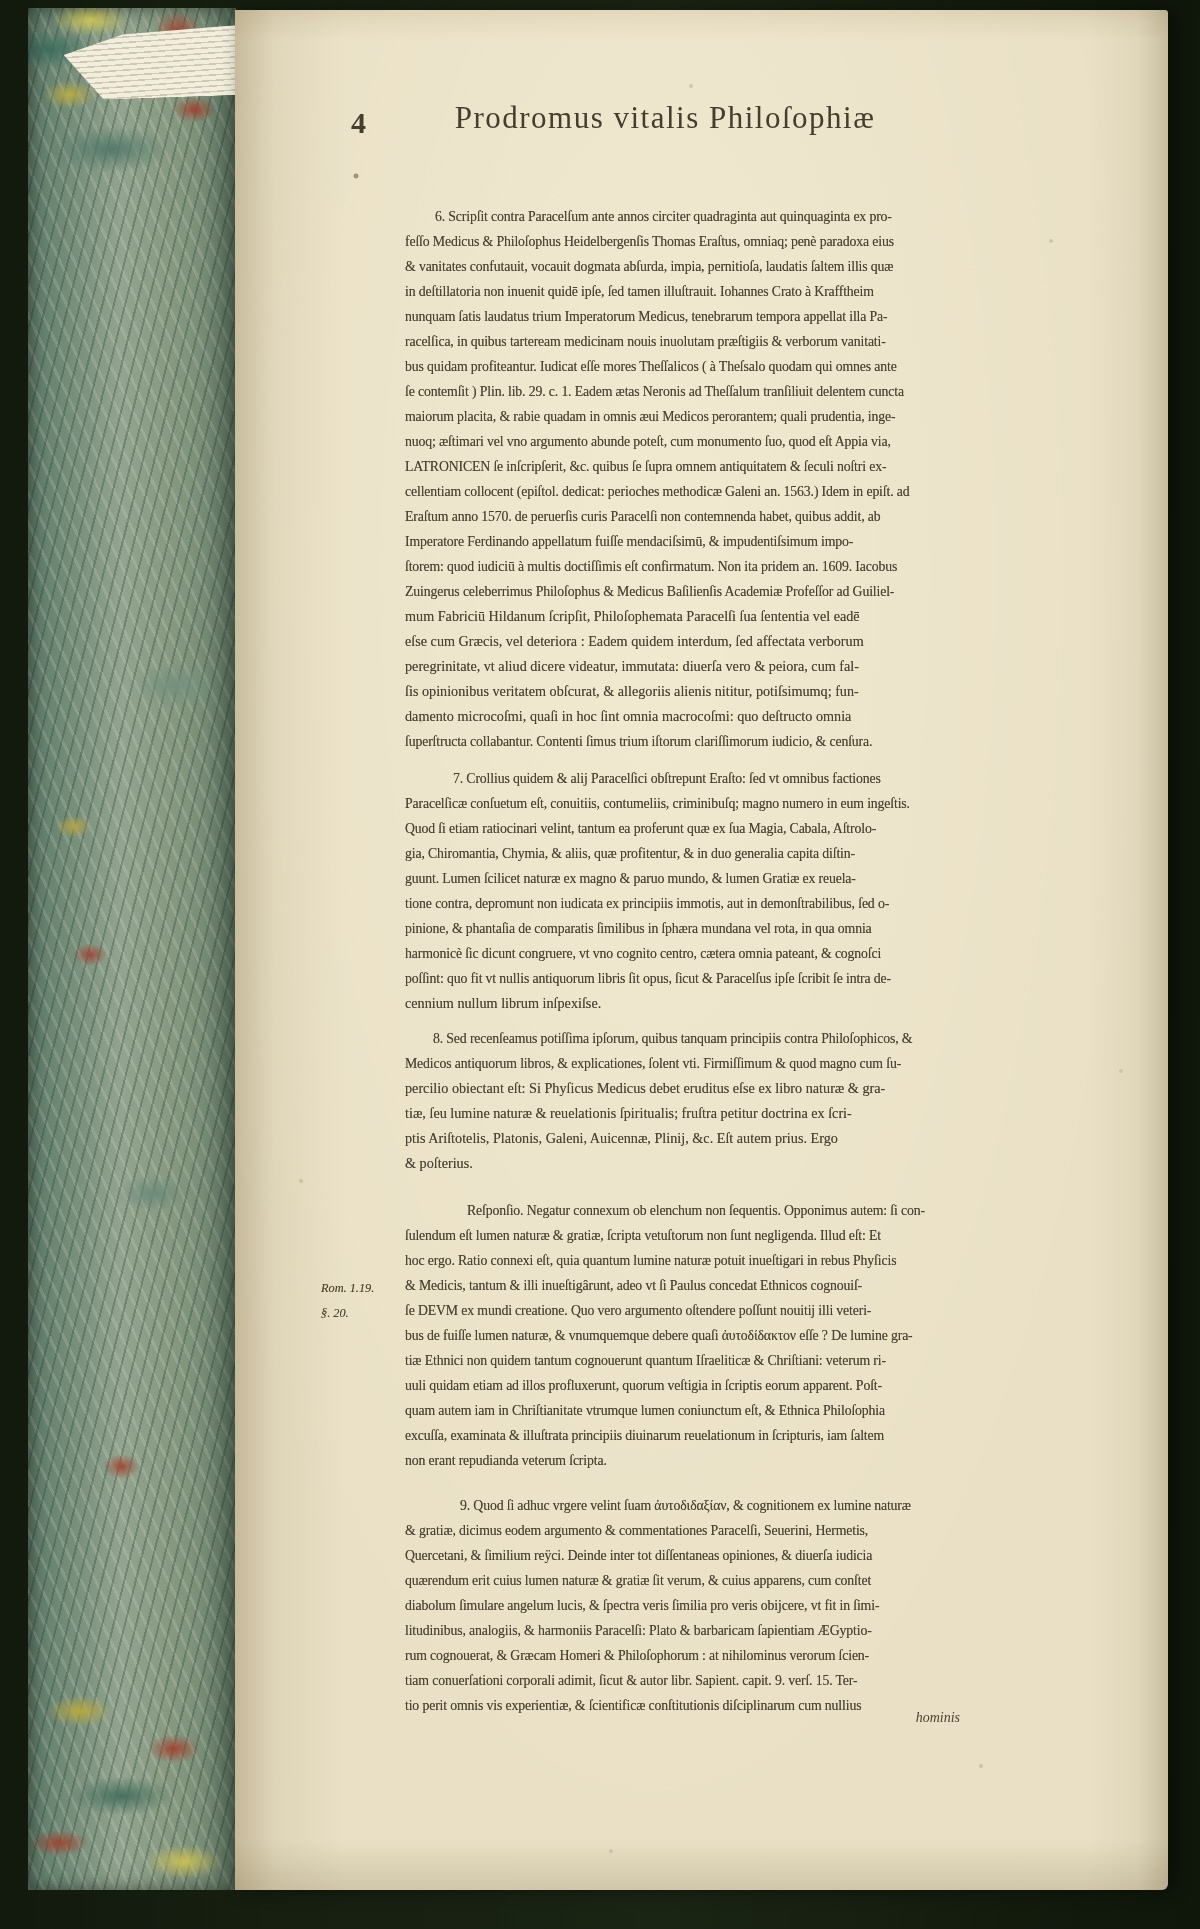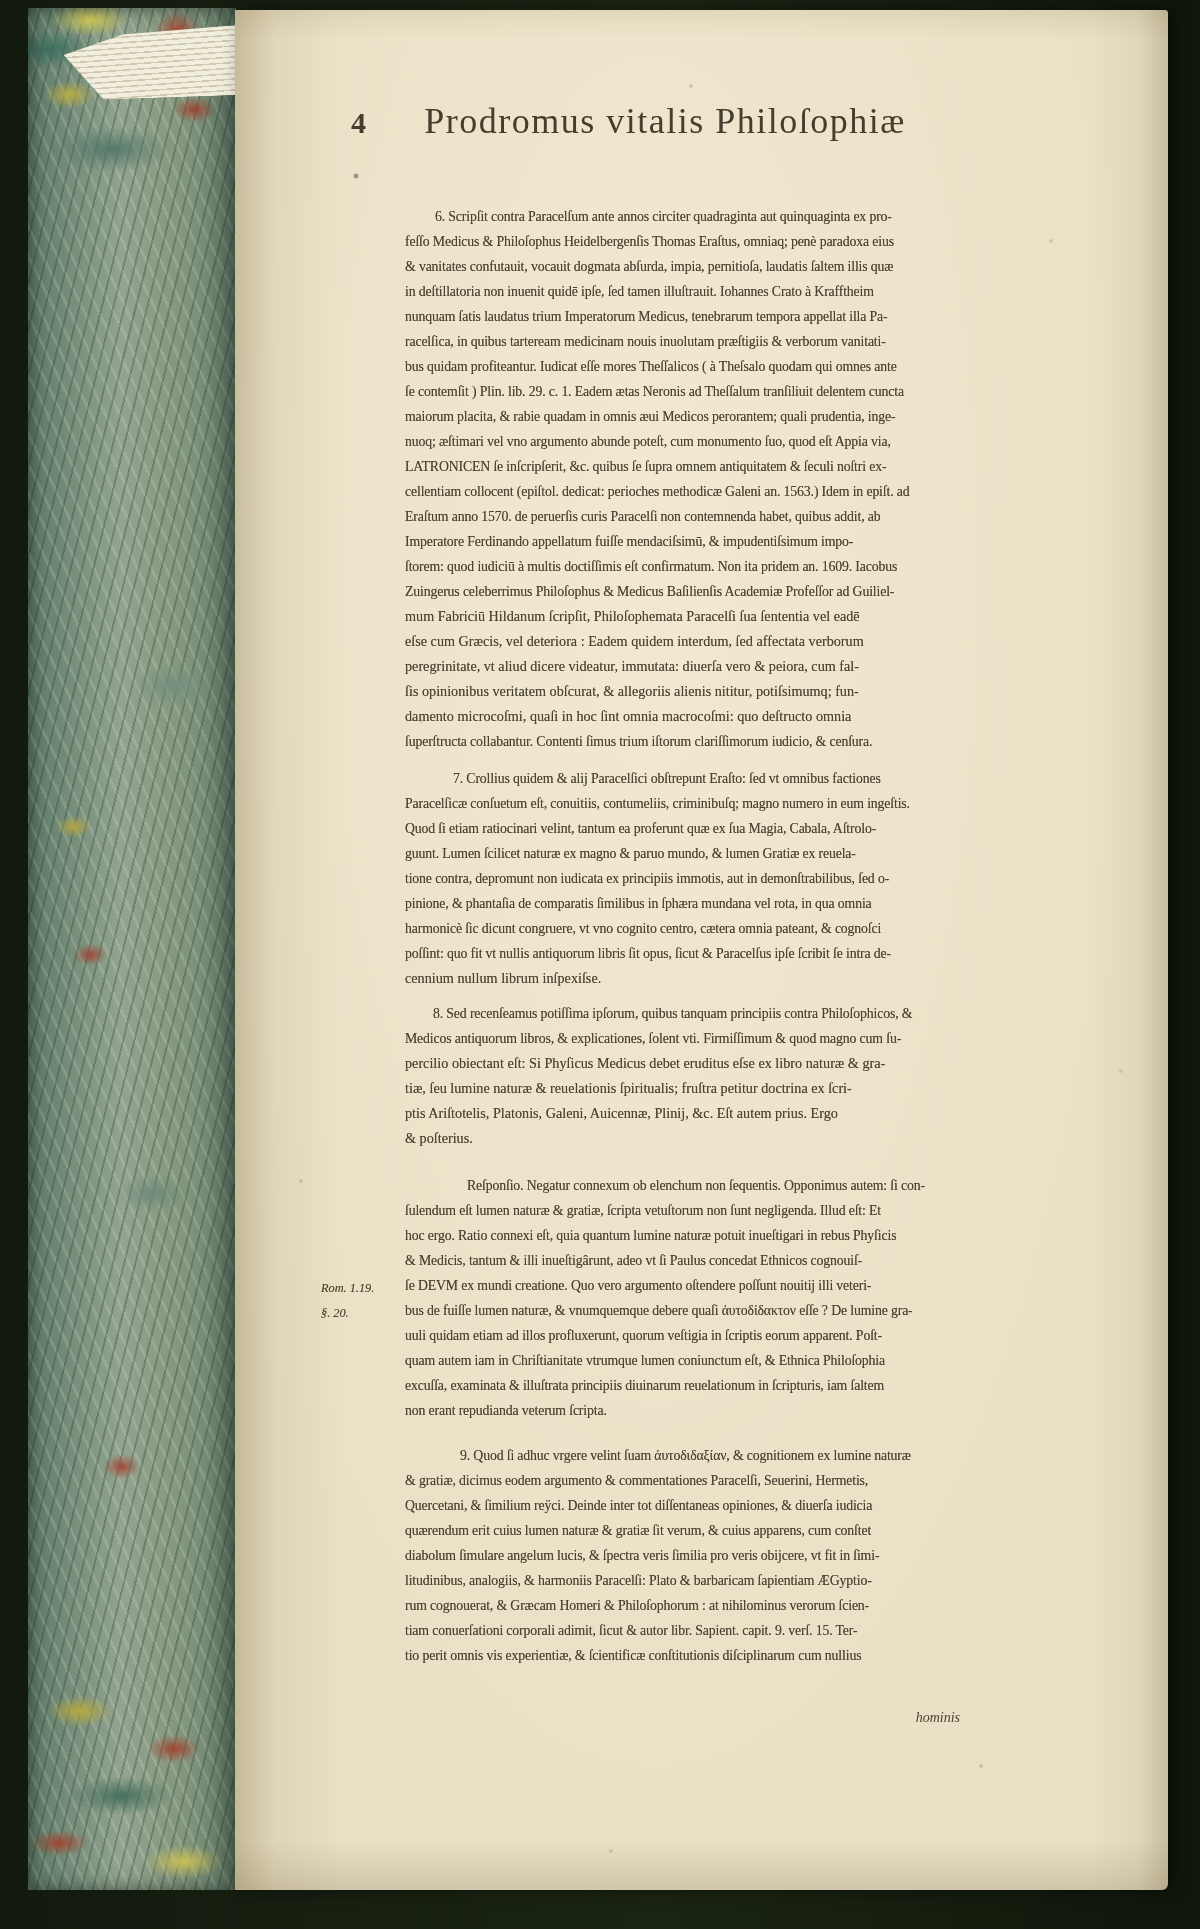--- a/index.html
+++ b/index.html
@@ -55,21 +55,21 @@
     border-radius:0 3px 6px 0;
     box-shadow:6px 0 18px rgba(0,0,0,.45);
     color:#4a4232;
   }
   .pnum{
     position:absolute;left:116px;top:96px;font-size:30px;font-weight:bold;
     color:#453d2d;letter-spacing:1px;
   }
   .rtitle{
     position:absolute;left:150px;top:90px;width:560px;text-align:center;
-    font-size:36px;color:#453d2d;letter-spacing:1.5px;
+    font-size:31px;color:#453d2d;letter-spacing:1.5px;
   }
   .text{position:absolute;left:170px;top:194px;width:585px;}
   .line{
     height:25px;line-height:25px;white-space:nowrap;
     font-size:13.8px;letter-spacing:-0.15px;
     transform-origin:left center;
     text-shadow:0 0 .4px rgba(70,60,40,.55);
   }
   .line.rm{font-style:normal;font-size:14.2px;letter-spacing:0;}
   .note{position:absolute;left:86px;width:84px;}
@@ -134,38 +134,40 @@
       <div class="line">Zuingerus celeberrimus Philoſophus &amp; Medicus Baſilienſis Academiæ Profeſſor ad Guiliel-</div>
       <div class="line rm">mum Fabriciū Hildanum ſcripſit, Philoſophemata Paracelſi ſua ſententia vel eadē</div>
       <div class="line rm">eſse cum Græcis, vel deteriora : Eadem quidem interdum, ſed affectata verborum</div>
       <div class="line rm">peregrinitate, vt aliud dicere videatur, immutata: diuerſa vero &amp; peiora, cum fal-</div>
       <div class="line rm">ſis opinionibus veritatem obſcurat, &amp; allegoriis alienis nititur, potiſsimumq; fun-</div>
       <div class="line rm">damento microcoſmi, quaſi in hoc ſint omnia macrocoſmi: quo deſtructo omnia</div>
       <div class="line">ſuperſtructa collabantur. Contenti ſimus trium iſtorum clariſſimorum iudicio, &amp; cenſura.</div>
       <div class="line" style="text-indent: 48px; margin-top: 12px;">7.   Crollius quidem &amp; alij Paracelſici obſtrepunt Eraſto: ſed vt omnibus factiones</div>
       <div class="line">Paracelſicæ conſuetum eſt, conuitiis, contumeliis, criminibuſq; magno numero in eum ingeſtis.</div>
       <div class="line">Quod ſi etiam ratiocinari velint, tantum ea proferunt quæ ex ſua Magia, Cabala, Aſtrolo-</div>
+      <div class="line">gia, Chiromantia, Chymia, &amp; aliis, quæ profitentur, &amp; in duo generalia capita diſtin-</div>
       <div class="line">guunt. Lumen ſcilicet naturæ ex magno &amp; paruo mundo, &amp; lumen Gratiæ ex reuela-</div>
       <div class="line">tione contra, depromunt non iudicata ex principiis immotis, aut in demonſtrabilibus, ſed o-</div>
       <div class="line">pinione, &amp; phantaſia de comparatis ſimilibus in ſphæra mundana vel rota, in qua omnia</div>
       <div class="line">harmonicè ſic dicunt congruere, vt vno cognito centro, cætera omnia pateant, &amp; cognoſci</div>
       <div class="line">poſſint: quo fit vt nullis antiquorum libris ſit opus, ſicut &amp; Paracelſus ipſe ſcribit ſe intra de-</div>
       <div class="line rm">cennium nullum librum inſpexiſse.</div>
       <div class="line" style="text-indent: 28px; margin-top: 10px;">8.  Sed recenſeamus potiſſima ipſorum, quibus tanquam principiis contra Philoſophicos, &amp;</div>
       <div class="line">Medicos antiquorum libros, &amp; explicationes, ſolent vti. Firmiſſimum &amp; quod magno cum ſu-</div>
       <div class="line rm">percilio obiectant eſt: Si Phyſicus Medicus debet eruditus eſse ex libro naturæ &amp; gra-</div>
       <div class="line rm">tiæ, ſeu lumine naturæ &amp; reuelationis ſpiritualis; fruſtra petitur doctrina ex ſcri-</div>
       <div class="line rm">ptis Ariſtotelis, Platonis, Galeni, Auicennæ, Plinij, &amp;c.  Eſt autem prius.  Ergo</div>
       <div class="line rm">&amp; poſterius.</div>
       <div class="line" style="text-indent: 62px; margin-top: 22px;">Reſponſio.  Negatur connexum ob elenchum non ſequentis. Opponimus autem: ſi con-</div>
       <div class="line">ſulendum eſt lumen naturæ &amp; gratiæ, ſcripta vetuſtorum non ſunt negligenda.  Illud eſt: Et</div>
       <div class="line">hoc ergo.  Ratio connexi eſt, quia quantum lumine naturæ potuit inueſtigari in rebus Phyſicis</div>
       <div class="line">&amp; Medicis, tantum &amp; illi inueſtigârunt, adeo vt ſi Paulus concedat Ethnicos cognouiſ-</div>
       <div class="line">ſe DEVM ex mundi creatione.  Quo vero argumento oſtendere poſſunt nouitij illi veteri-</div>
       <div class="line">bus de fuiſſe lumen naturæ, &amp; vnumquemque debere quaſi ἀυτοδίδακτον eſſe ? De lumine gra-</div>
+      <div class="line">tiæ Ethnici non quidem tantum cognouerunt quantum Iſraeliticæ &amp; Chriſtiani: veterum ri-</div>
       <div class="line">uuli quidam etiam ad illos profluxerunt, quorum veſtigia in ſcriptis eorum apparent.  Poſt-</div>
       <div class="line">quam autem iam in Chriſtianitate vtrumque lumen coniunctum eſt, &amp; Ethnica Philoſophia</div>
       <div class="line">excuſſa, examinata &amp; illuſtrata principiis diuinarum reuelationum in ſcripturis, iam ſaltem</div>
       <div class="line">non erant repudianda veterum ſcripta.</div>
       <div class="line" style="text-indent: 55px; margin-top: 20px;">9.   Quod ſi adhuc vrgere velint ſuam ἀυτοδιδαξίαν, &amp; cognitionem ex lumine naturæ</div>
       <div class="line">&amp; gratiæ, dicimus eodem argumento &amp; commentationes Paracelſi, Seuerini, Hermetis,</div>
       <div class="line">Quercetani, &amp; ſimilium reÿci.  Deinde inter tot diſſentaneas opiniones, &amp; diuerſa iudicia</div>
       <div class="line">quærendum erit cuius lumen naturæ &amp; gratiæ ſit verum, &amp; cuius apparens, cum conſtet</div>
       <div class="line">diabolum ſimulare angelum lucis, &amp; ſpectra veris ſimilia pro veris obijcere, vt fit in ſimi-</div>
       <div class="line">litudinibus, analogiis, &amp; harmoniis Paracelſi: Plato &amp; barbaricam ſapientiam ÆGyptio-</div>

